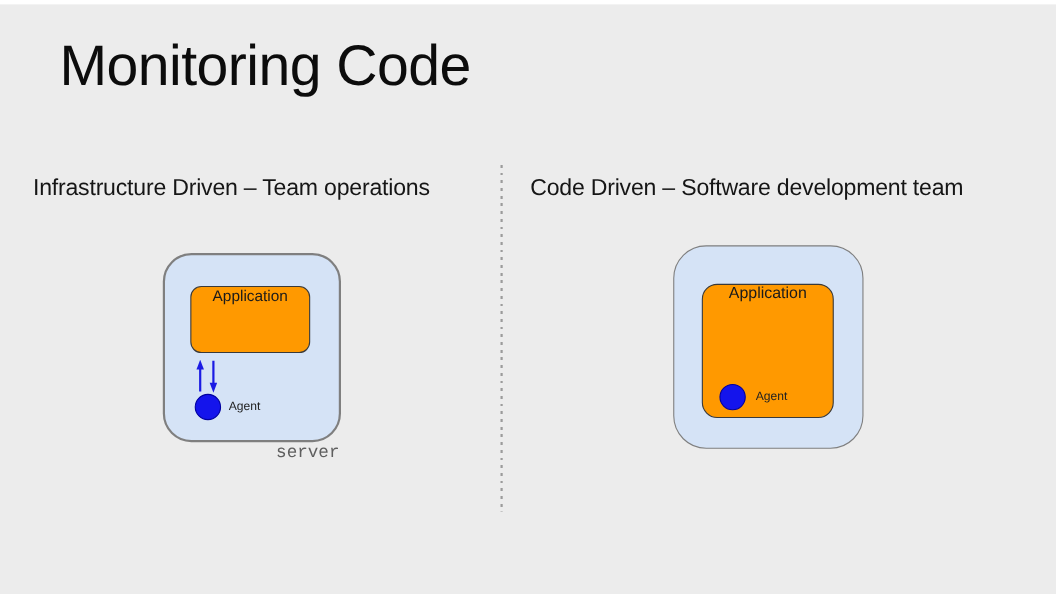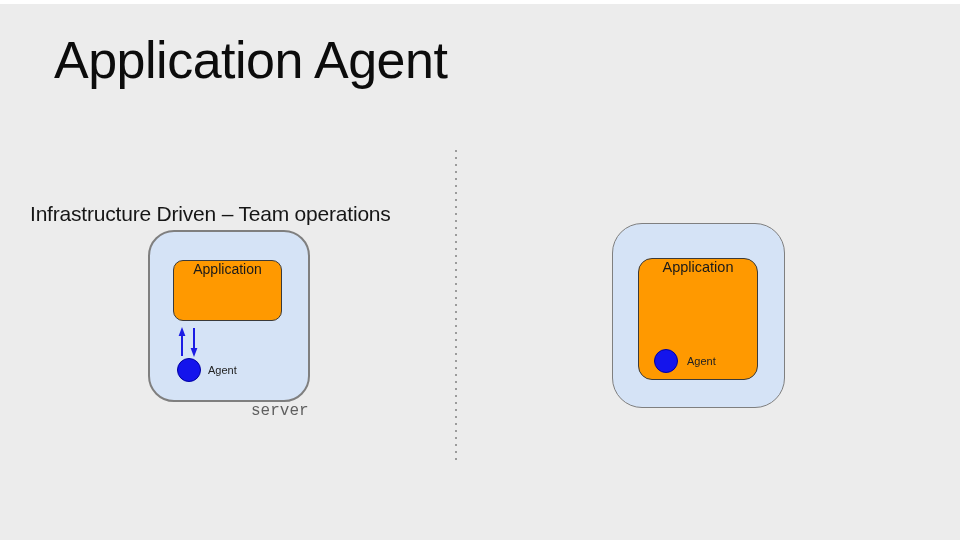--- a/index.html
+++ b/index.html
@@ -25,21 +25,20 @@
     font-weight: 500; letter-spacing: -0.5px;
     color: var(--title-color, #0c0c0c);
     white-space: nowrap;
   }
   .heading {
     position: absolute; top: 158px;
     font-size: 21px; line-height: 1.2;
     font-weight: 500; letter-spacing: -0.2px;
     color: var(--heading-color, #161616);
     white-space: nowrap;
-    margin-top: 43px;
   }
   .heading.left { left: 30px; }
   .heading.right { left: 482px; }
   .divider {
     position: absolute; left: 455px; top: 150px;
     width: 2px; height: 315px;
     background: repeating-linear-gradient(
       to bottom,
       var(--divider-color, #9b9b9b) 0px, var(--divider-color, #9b9b9b) 2.5px,
       transparent 2.5px, transparent 7px);
@@ -83,23 +82,24 @@
     white-space: nowrap;
     font-family: Liberation Mono, monospace;
   }
 </style>
 </head>
 <body>
 
 <div class="slide">
   <div class="top-strip"></div>
 
-  <div class="title">Application Agent</div>
+  <div class="title">Monitoring Code</div>
 
   <div class="heading left">Infrastructure Driven – Team operations</div>
+  <div class="heading right">Code Driven – Software development team</div>
 
   <div class="divider"></div>
 
   <div class="server-box lft"></div>
   <div class="app-box lft">
     <span>Application</span>
   </div>
   <svg class="arrows-svg" viewBox="0 0 24 32" xmlns="http://www.w3.org/2000/svg">
     <g stroke="#1b1be4" stroke-width="2" fill="#1b1be4">
       <line x1="6" y1="30" x2="6" y2="9"></line>

